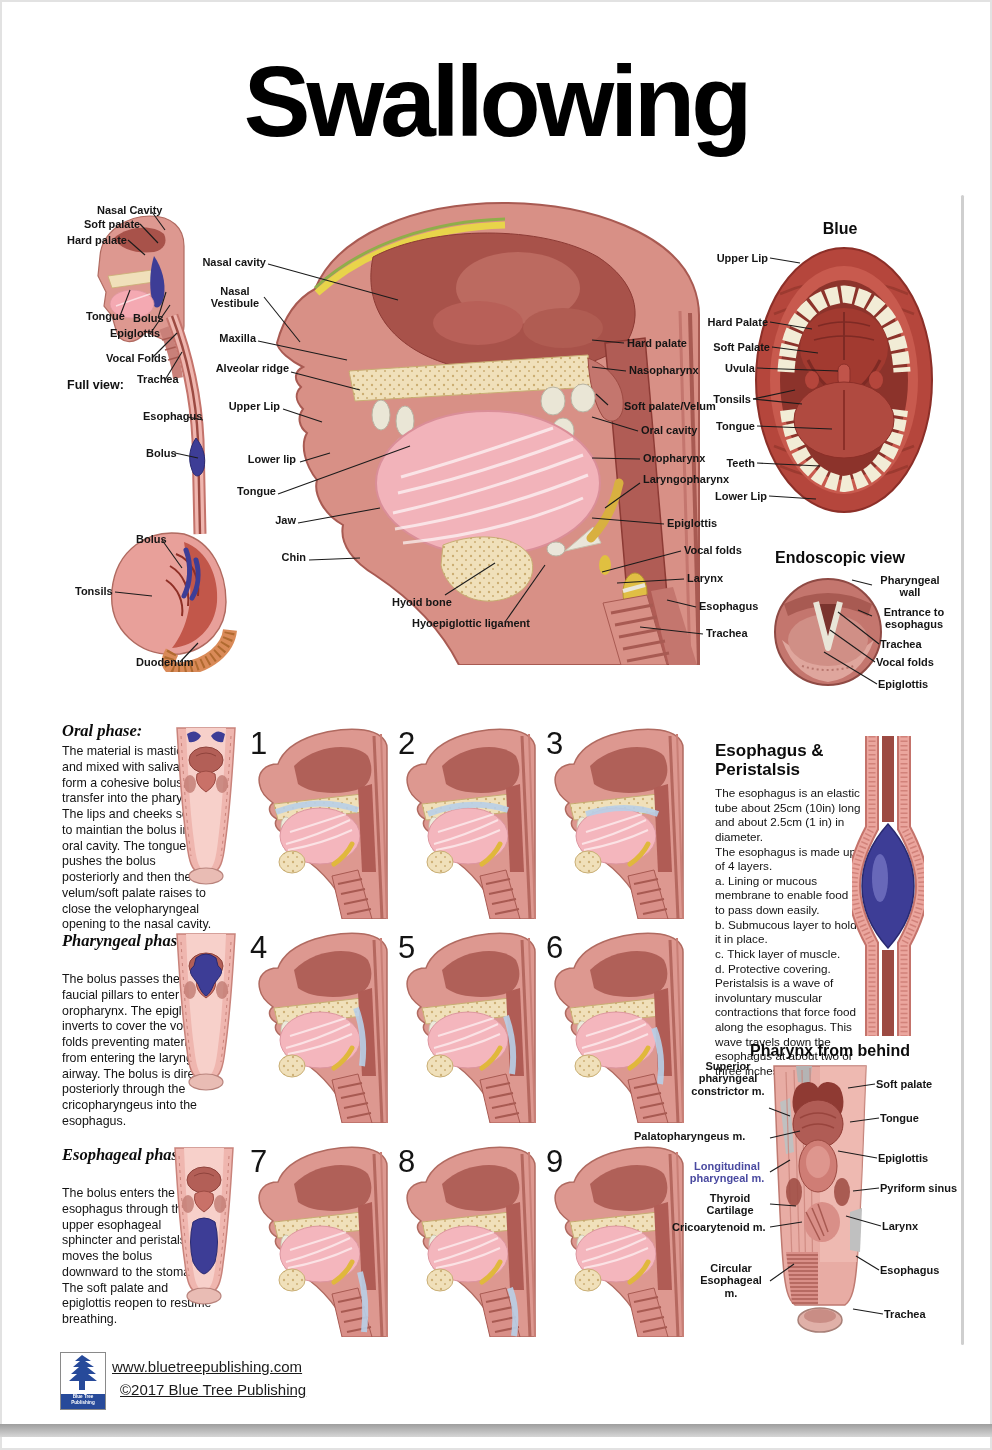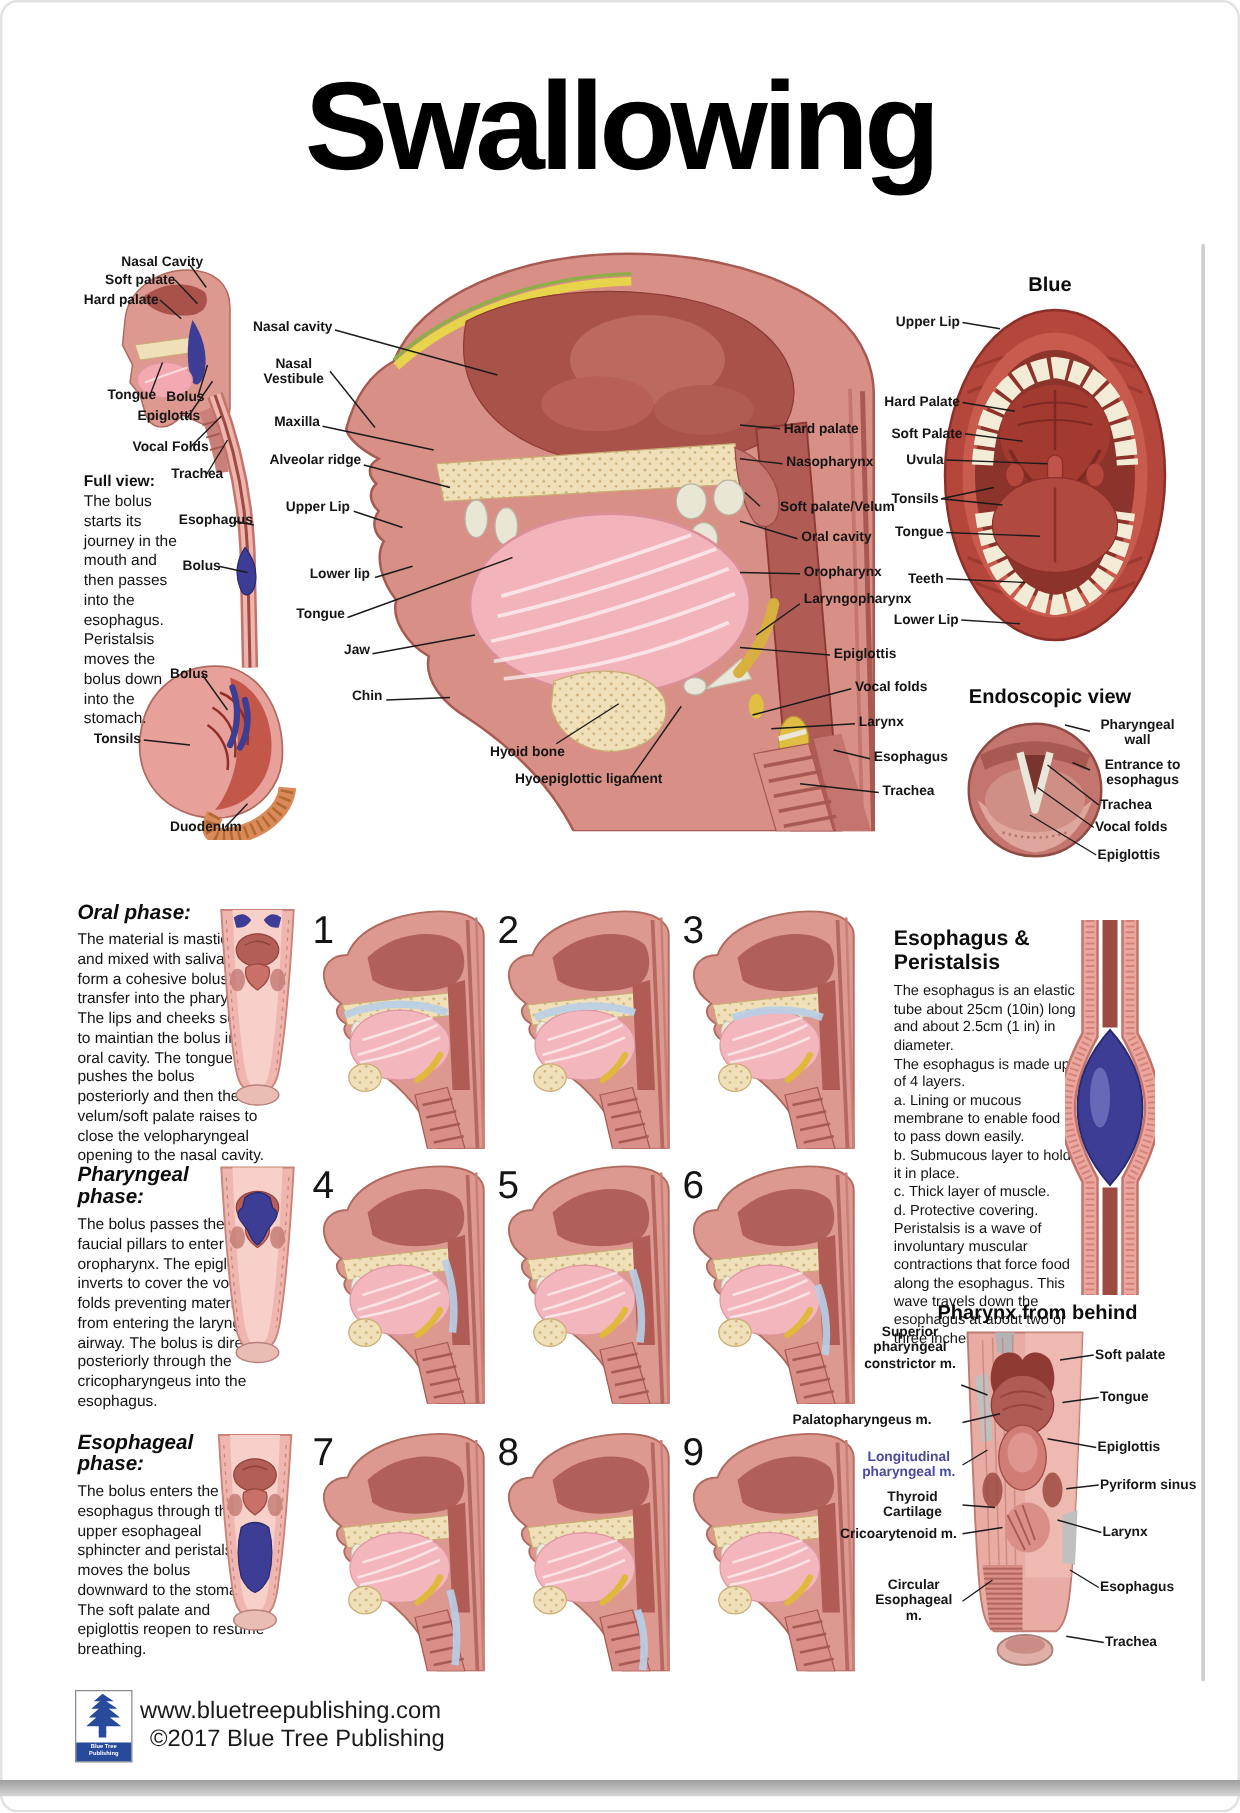--- a/index.html
+++ b/index.html
@@ -1,43 +1,43 @@
 <!DOCTYPE html>
 <html><head>
 <meta charset="utf-8">
 <style>
   html,body{margin:0;padding:0;background:#fff;}
   .poster{position:relative;width:992px;height:1450px;background:#ffffff;overflow:hidden;
           font-family:"Liberation Sans",sans-serif;color:#111;
-          box-shadow:inset 0 0 0 2px #e2e2e2;border-radius:14px;}
+          box-shadow:inset 0 0 0 2px #e2e2e2;}
   .abs{position:absolute;}
   .lbl{position:absolute;font-size:11px;font-weight:bold;color:#151515;line-height:1.12;white-space:nowrap;}
   .rt{text-align:right;}
   .ct{text-align:center;}
   .wrap{white-space:normal;}
   .blue{color:#4a4aa0;}
   .title{position:absolute;left:0;right:0;top:44px;text-align:center;
          font-size:100px;font-weight:bold;letter-spacing:-4px;color:#000;}
   .sec{position:absolute;font-weight:bold;font-size:16px;color:#0c0c0c;}
-  .ph-title{position:absolute;font-style:italic;font-weight:bold;font-size:16.5px;line-height:1.05;color:#0c0c0c;}
+  .ph-title{position:absolute;font-style:italic;font-weight:bold;font-size:16.5px;line-height:1.05;color:#0c0c0c;font-family:Liberation Serif, serif;}
   .txt{position:absolute;font-size:12.4px;line-height:1.27;color:#131313;}
   .txt-sm{position:absolute;font-size:11.7px;line-height:1.25;color:#131313;}
   .pre{white-space:pre-line;}
   .num{position:absolute;font-size:31px;font-weight:400;color:#141414;}
   .fv-head{position:absolute;font-weight:bold;font-size:12.5px;}
   svg{display:block;}
   .lines{position:absolute;left:0;top:0;pointer-events:none;}
   .lines line{stroke:#1b1b1b;stroke-width:1.1;}
   .edge-right{position:absolute;right:28px;top:195px;height:1150px;width:3px;background:#cfcfcf;border-radius:2px;}
   .edge-bottom{position:absolute;left:0;right:0;top:1424px;height:13px;
                background:linear-gradient(#9e9e9e,#d6d6d6);}
   .logo-box{position:absolute;left:60px;top:1352px;width:44px;height:56px;border:1px solid #8a8a8a;background:#fff;}
   .logo-band{position:absolute;left:0;right:0;bottom:0;height:15px;background:#274a9a;color:#fff;
              font-size:4.6px;text-align:center;line-height:1.4;font-weight:bold;}
-  .site{position:absolute;font-size:19px;color:#1a1a1a;}
+  .site{position:absolute;font-size:15px;color:#1a1a1a;text-decoration:underline;}
 </style>
 </head>
 <body>
 
 <div class="poster">
 
   <svg width="0" height="0" style="position:absolute">
     <defs>
       <pattern id="speck" width="9" height="9" patternUnits="userSpaceOnUse">
         <circle cx="2" cy="3" r="1.2" fill="#bf9c5a"></circle>
@@ -109,21 +109,20 @@
   <div class="lbl" style="left:133px;top:312px">Bolus</div>
   <div class="lbl" style="left:110px;top:327px">Epiglottis</div>
   <div class="lbl" style="left:106px;top:352px">Vocal Folds</div>
   <div class="lbl" style="left:137px;top:373px">Trachea</div>
   <div class="lbl" style="left:143px;top:410px">Esophagus</div>
   <div class="lbl" style="left:146px;top:447px">Bolus</div>
   <div class="lbl" style="left:136px;top:533px">Bolus</div>
   <div class="lbl" style="left:75px;top:585px">Tonsils</div>
   <div class="lbl" style="left:136px;top:656px">Duodenum</div>
   <div class="fv-head abs" style="left:67px;top:378px">Full view:</div>
-  <div class="txt wrap" style="left:67px;top:394px;width:80px">The bolus starts its journey in the mouth and then passes into the esophagus. Peristalsis moves the bolus down into the stomach.</div>
 
   <svg class="abs" style="left:253px;top:193px" width="447" height="472" viewBox="0 0 447 472">
     <path d="M62,96 C84,42 162,10 250,10 C340,10 420,42 440,92 C444,102 446,112 446,122 L446,472 L206,472 C186,432 152,402 122,382 C102,370 86,352 90,332 C72,322 60,302 64,287 C52,272 47,252 54,240 C46,234 44,224 50,216 C42,208 42,200 48,194 C40,186 42,178 50,174 C38,168 25,158 24,150 C32,120 47,104 62,96 Z" fill="#d89086" stroke="#a85a52" stroke-width="2"></path>
     <path d="M62,95 C110,50 182,28 252,26" stroke="#8fae4a" stroke-width="3" fill="none"></path>
     <path d="M64,100 C112,56 182,34 252,32" stroke="#e8d44a" stroke-width="7" fill="none"></path>
     <path d="M120,64 C180,32 290,32 345,64 C382,88 392,122 372,152 C330,182 258,188 198,172 C148,158 108,122 120,64 Z" fill="#a8524a" stroke="#8c3a34"></path>
     <ellipse cx="265" cy="95" rx="62" ry="36" fill="#bc6a60"></ellipse>
     <ellipse cx="310" cy="135" rx="40" ry="20" fill="#b05c52"></ellipse>
     <ellipse cx="225" cy="130" rx="45" ry="22" fill="#b86058"></ellipse>
     <path d="M352,150 C360,230 368,330 380,472 L420,472 C408,330 398,225 392,145 Z" fill="#b05c55" stroke="#8c3a34" stroke-width="1.5"></path>

